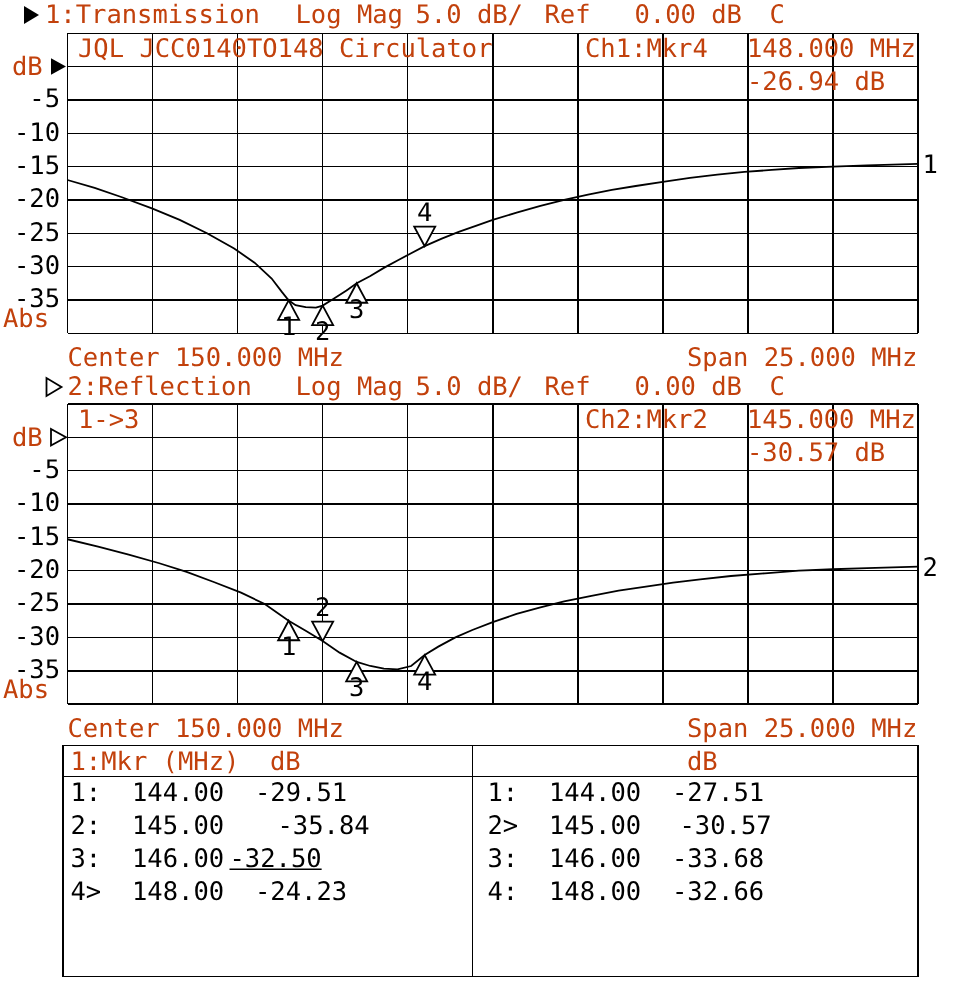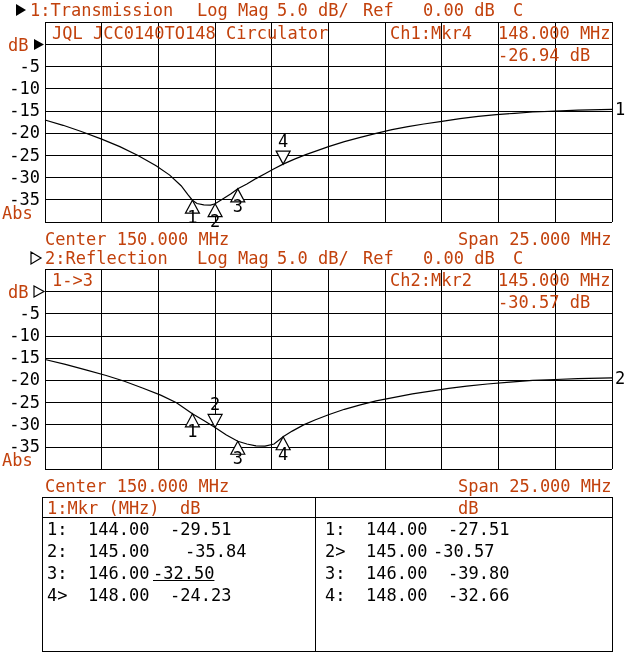--- a/index.html
+++ b/index.html
@@ -171,25 +171,25 @@
       <span class="cell" style="left: 123px;">-24.23</span>
     </div>
     <div class="mtrow" style="left: 325px; top: 520px;">
       <span class="cell" style="left: 0px;">1:</span>
       <span class="cell" style="left: 41px;">144.00</span>
       <span class="cell" style="left: 123px;">-27.51</span>
     </div>
     <div class="mtrow" style="left: 325px; top: 542px;">
       <span class="cell" style="left: 0px;">2&gt;</span>
       <span class="cell" style="left: 41px;">145.00</span>
-      <span class="cell" style="left: 108px; text-align: center;">-30.57</span>
+      <span class="cell" style="left: 128px; text-align: center;">-30.57</span>
     </div>
     <div class="mtrow" style="left: 325px; top: 564px;">
       <span class="cell" style="left: 0px;">3:</span>
       <span class="cell" style="left: 41px;">146.00</span>
-      <span class="cell" style="left: 123px;">-39.80</span>
+      <span class="cell" style="left: 123px;">-33.68</span>
     </div>
     <div class="mtrow" style="left: 325px; top: 586px;">
       <span class="cell" style="left: 0px;">4:</span>
       <span class="cell" style="left: 41px;">148.00</span>
       <span class="cell" style="left: 123px;">-32.66</span>
     </div>
   </div>
 
 </body></html>

